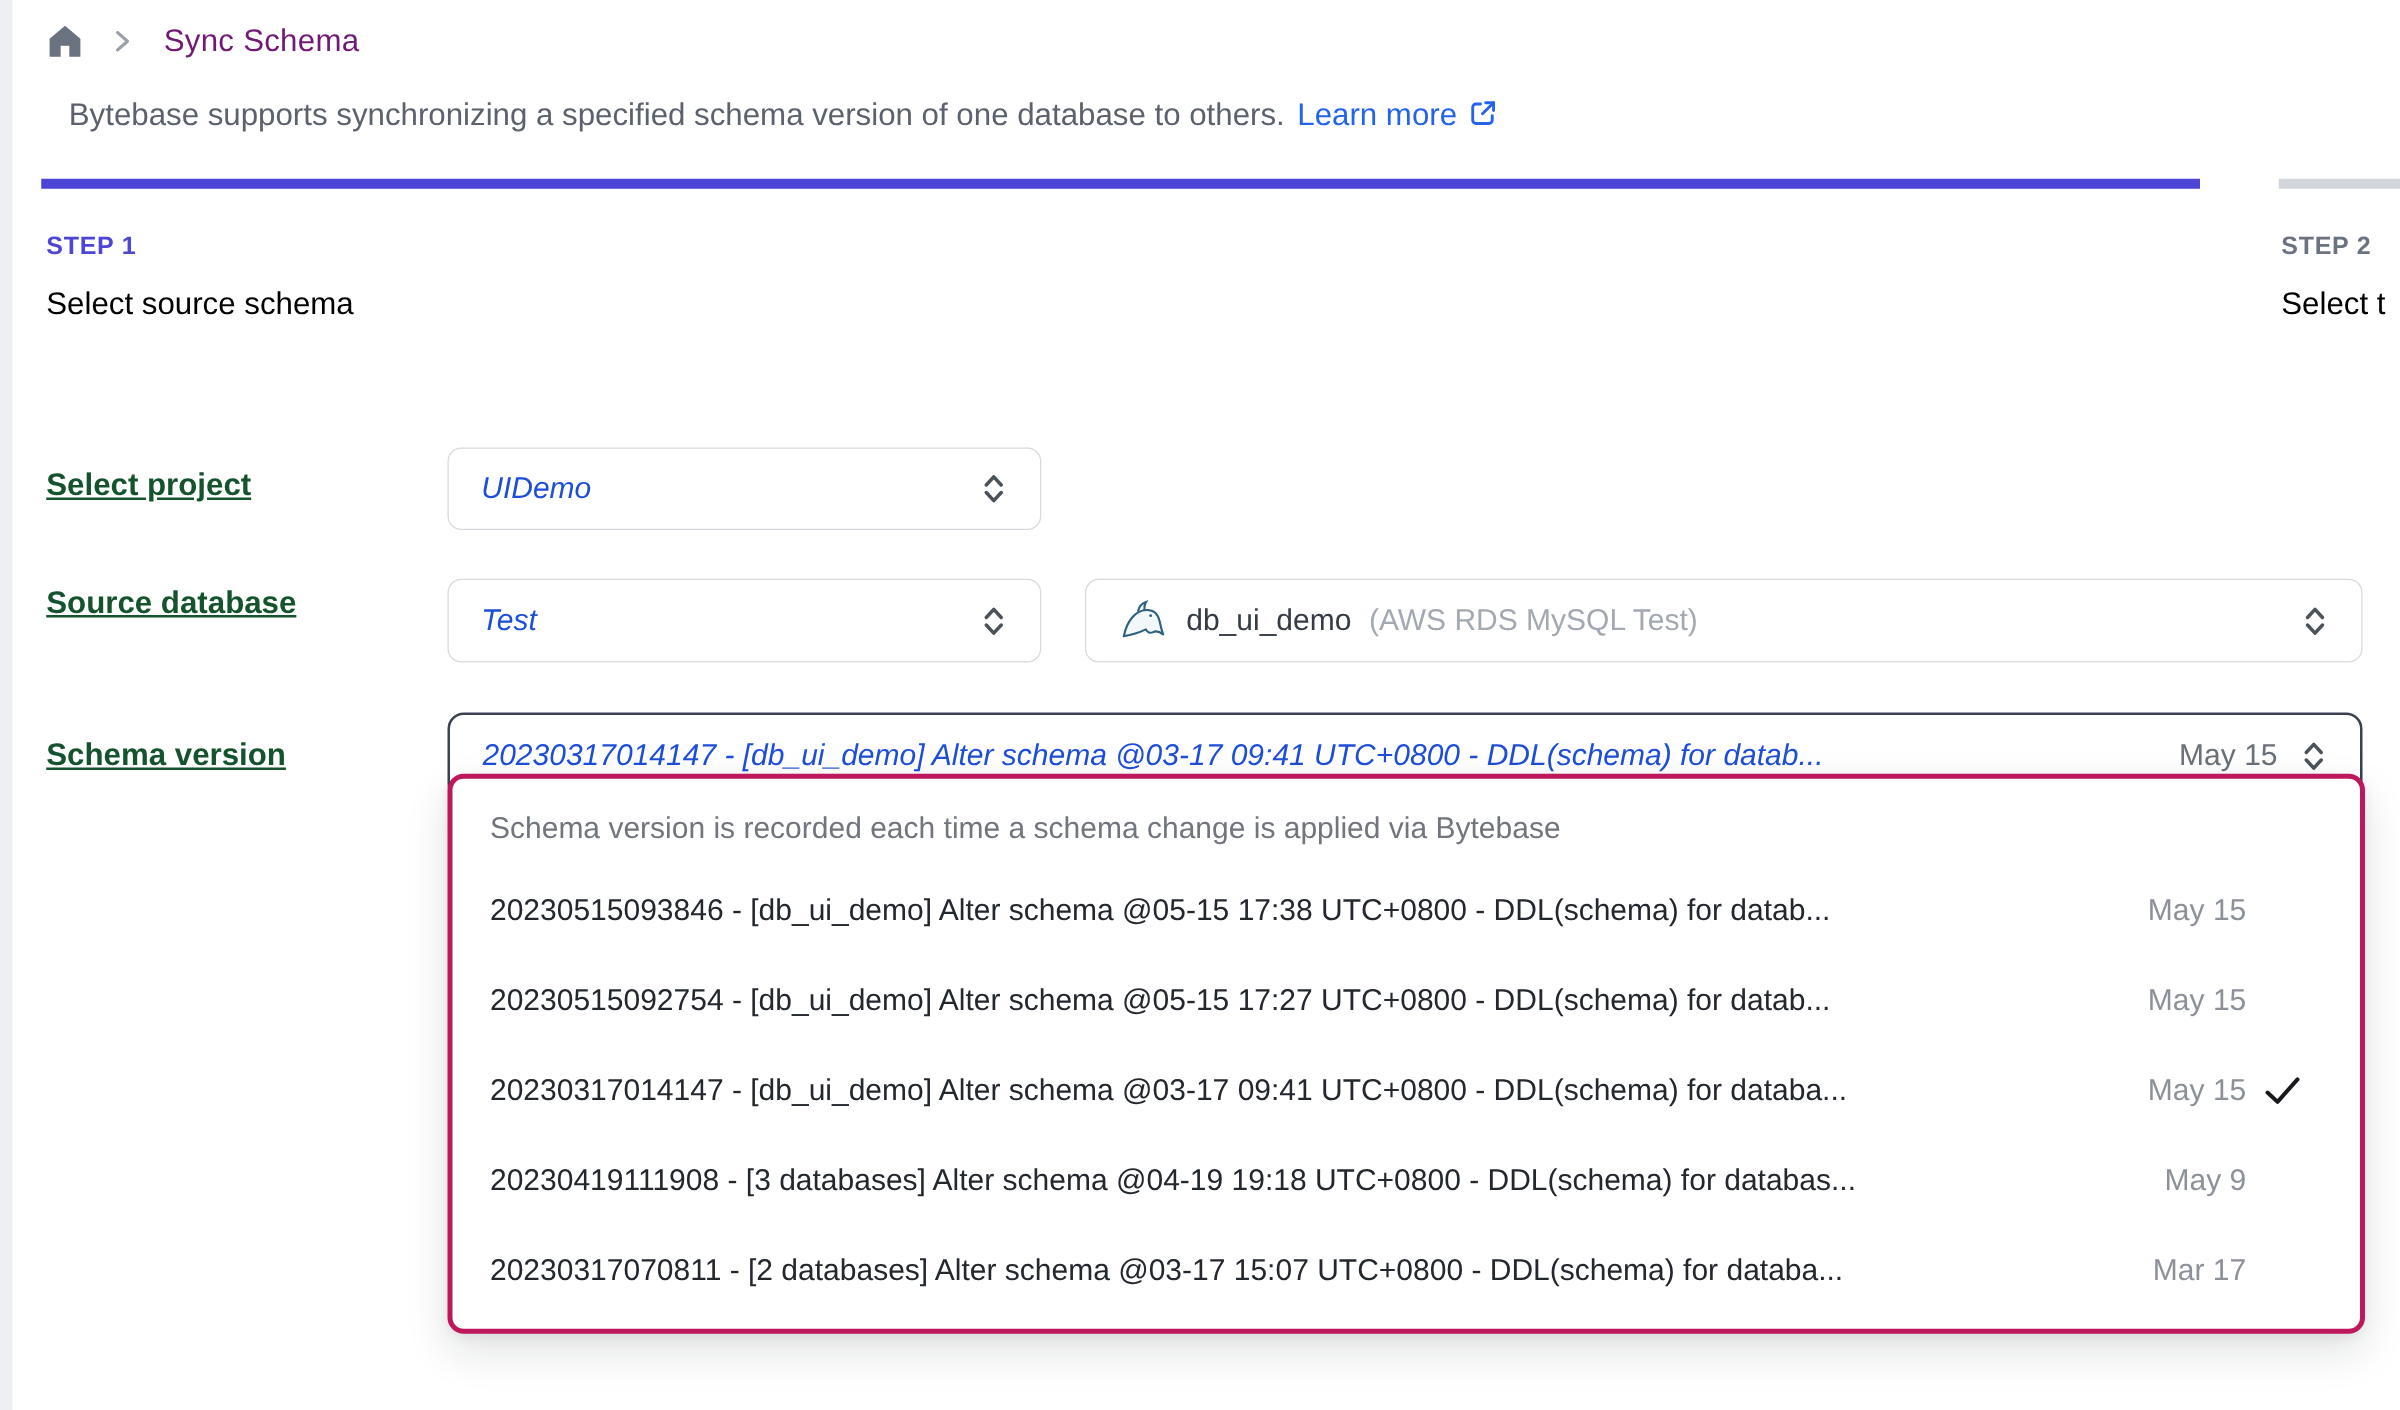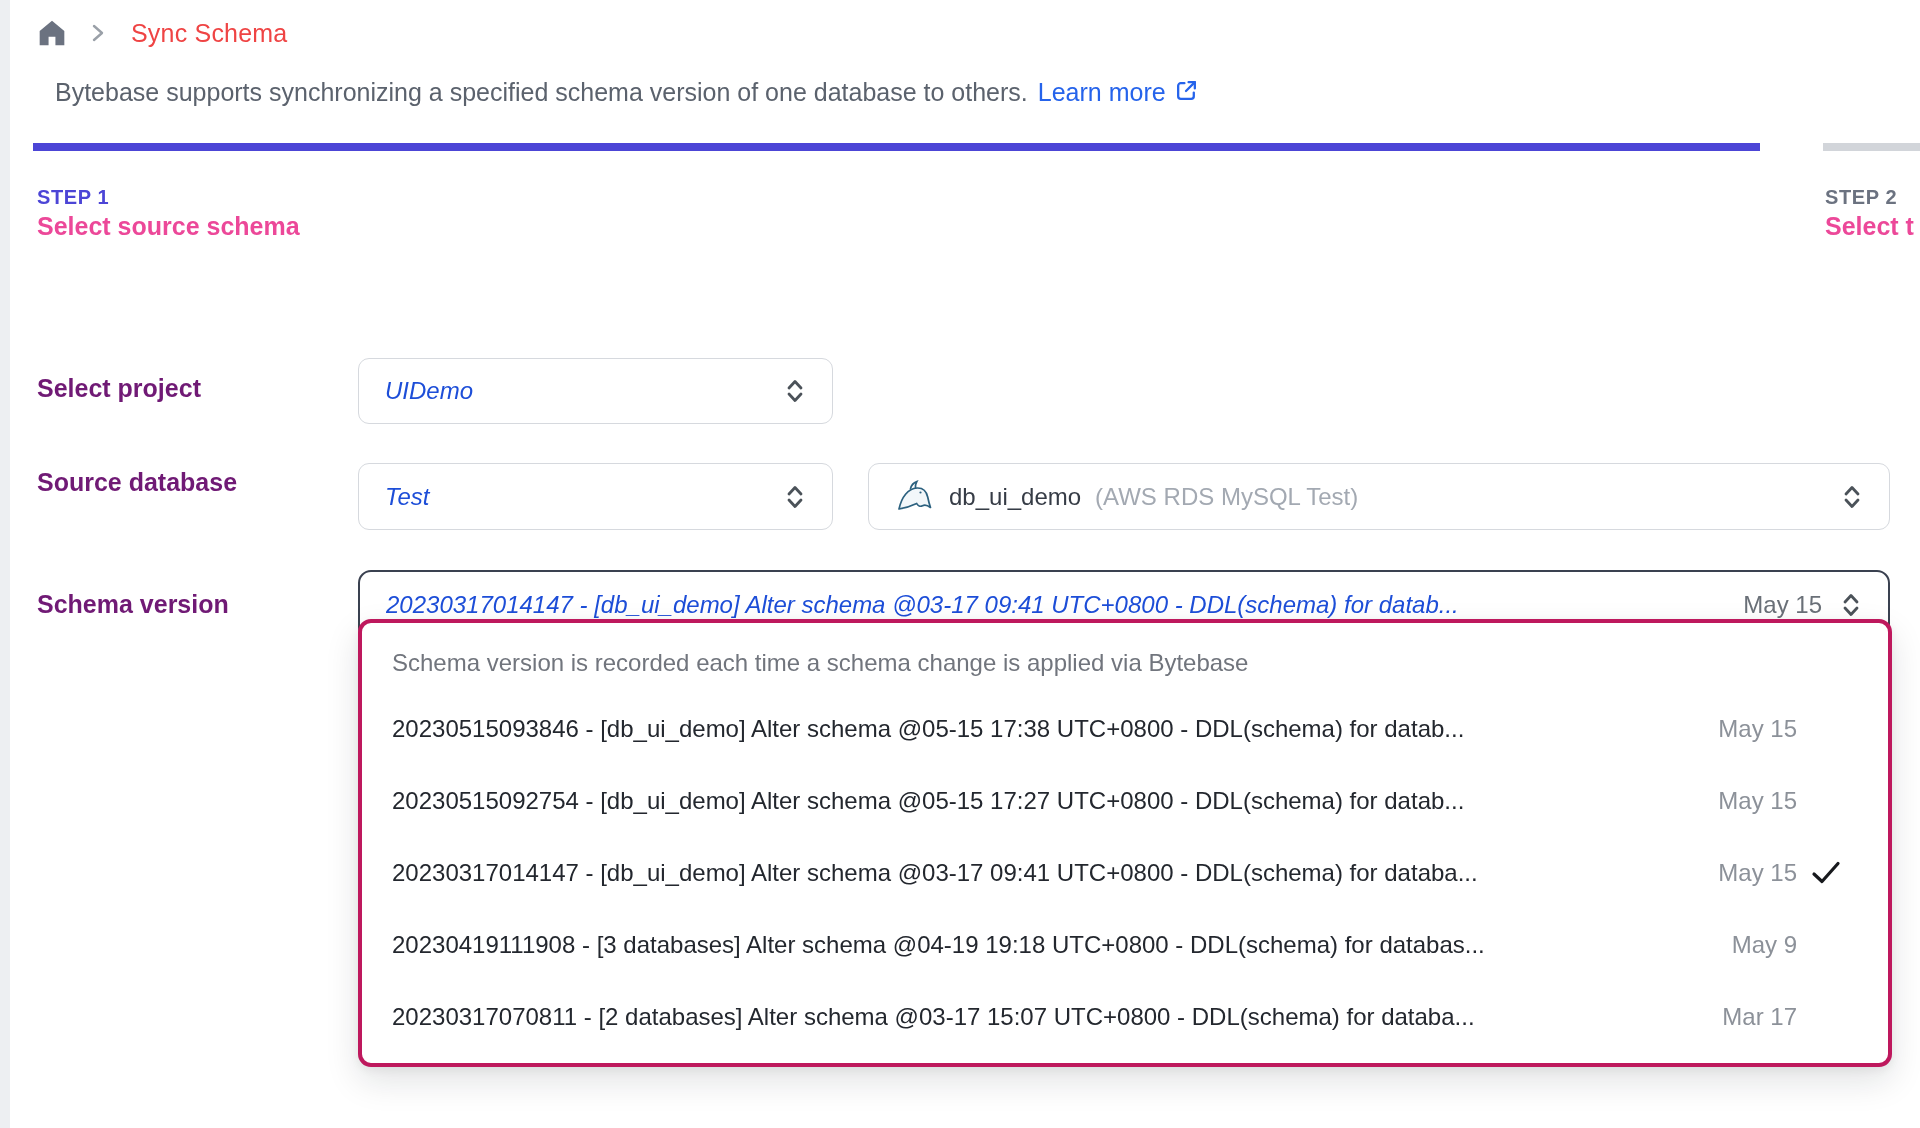--- a/index.html
+++ b/index.html
@@ -6,40 +6,40 @@
   html,body { width:1920px; height:1128px; background:#ffffff; overflow:hidden;
               font-family:"Liberation Sans", sans-serif; }
   .screen { position:relative; width:1920px; height:1128px; background:#fff; }
 
   .left-strip { position:absolute; left:0; top:0; width:10px; height:1128px; background:#edeff2; }
 
   
   .breadcrumb { position:absolute; left:37px; top:18px; display:flex; align-items:center; gap:24px; }
   .crumb-home { width:30px; height:30px; display:flex; align-items:center; cursor:pointer; }
   .crumb-sep  { width:16px; height:22px; display:flex; align-items:center; }
-  .crumb-title{ font-size:25px; font-weight:500; color:#ef4444; letter-spacing:.2px; }
+  .crumb-title{ font-size:25px; font-weight:500; color:#701a75; letter-spacing:.2px; }
 
   
   .intro { position:absolute; left:37px; top:78px; font-size:25px; color:#5b626d; display:flex; align-items:center; gap:10px; white-space:nowrap;margin-left:18px; }
   .intro a { color:#2563eb; text-decoration:none; display:inline-flex; gap:8px; cursor:pointer; }
 
   
   .bar { position:absolute; top:143px; height:8px; }
   .bar.blue { left:33px;  width:1727px; background:#4c45d6; }
   .bar.gray { left:1823px; width:97px;  background:#d2d5da; }
 
   
   .step { position:absolute; top:186px; }
   .step .label { font-size:20px; font-weight:700; letter-spacing:.6px; }
-  .step .title { margin-top:3px; font-size:25px; font-weight:700; color:#ec4899; white-space:nowrap; }
+  .step .title { margin-top:20px; font-size:25px; font-weight:400; color:#000000; white-space:nowrap; }
   .step-1 { left:37px; }  .step-1 .label { color:#4c45d6; }
   .step-2 { left:1825px; width:95px; overflow:visible; } .step-2 .label { color:#6b7280; }
 
   
-  .form-label { position:absolute; left:37px; font-size:25px; font-weight:600; color:#701a75; white-space:nowrap; }
+  .form-label { position:absolute; left:37px; font-size:25px; font-weight:600; color:#14532d; white-space:nowrap;text-decoration:underline; }
   .select { position:absolute; background:#fff; border:1.5px solid #d6d9de; border-radius:11px;
             display:flex; align-items:center; padding:0 26px; cursor:pointer; }
   .select .val { font-size:24px; color:#1d4ed8; flex:1 1 auto; white-space:nowrap; overflow:hidden;font-style:italic; }
   .select .chev { flex:0 0 auto; margin-left:18px; display:flex; align-items:center; }
 
   .sel-project  { left:358px; top:358px; width:475px;  height:66px; }
   .sel-engine   { left:358px; top:463px; width:475px;  height:67px; }
   .sel-database { left:868px; top:463px; width:1022px; height:67px; gap:14px; }
   .sel-database .dbname { font-size:24px; font-weight:500; color:#363c46; white-space:nowrap; }
   .sel-database .dbdetail { font-size:24px; color:#a3a9b2; white-space:nowrap; overflow:hidden; flex:1 1 auto; }

